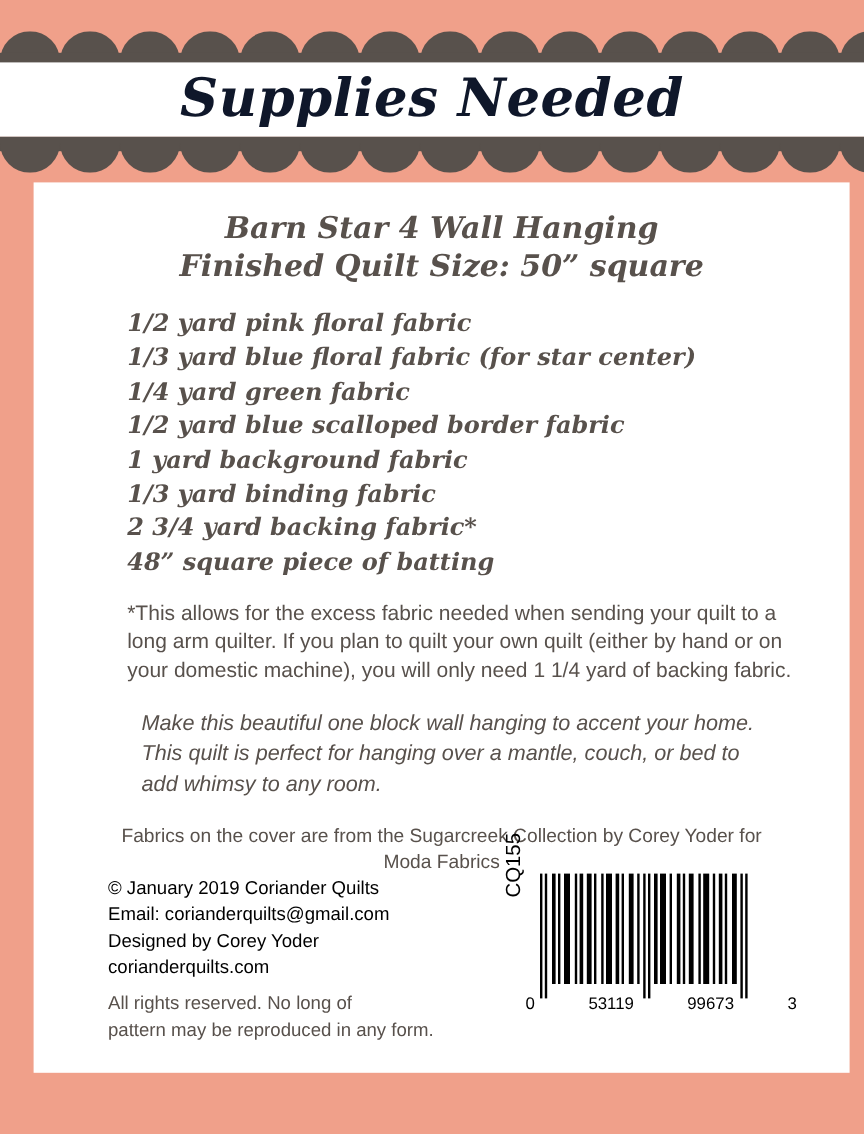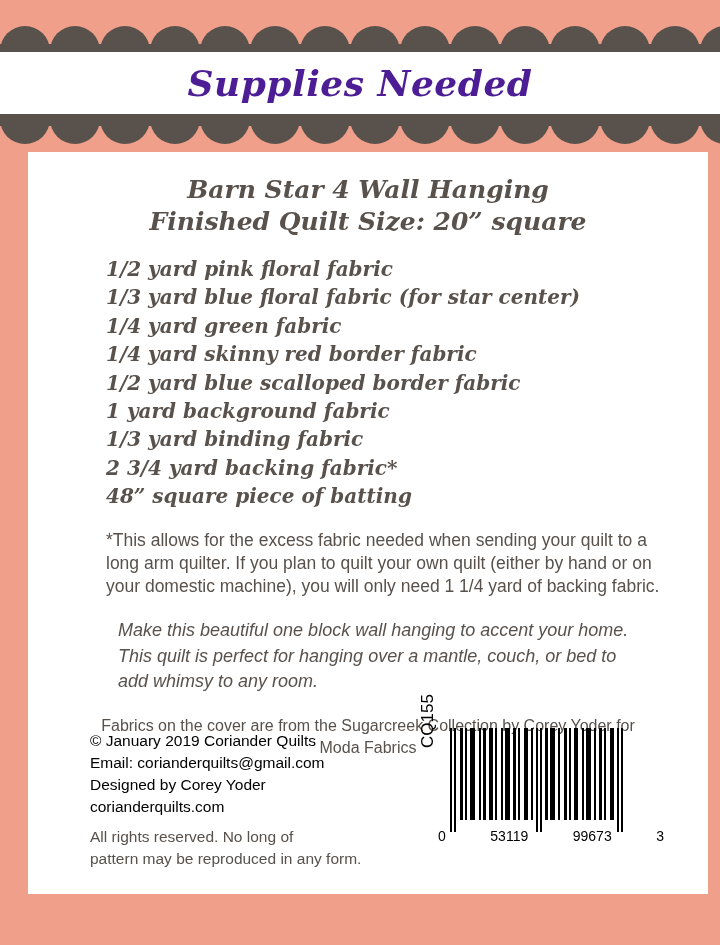--- a/index.html
+++ b/index.html
@@ -82,22 +82,22 @@
     position: absolute;
     left: 0;
     top: 26px;
     width: 720px;
     height: 62px;
     line-height: 62px;
     text-align: center;
     font-family: "DejaVu Serif", serif;
     font-style: italic;
     font-weight: bold;
-    font-size: 36px;
-    color: #4c1d95;
+    font-size: 44px;
+    color: #0f172a;
     letter-spacing: 0.5px;
   }
 
   
   .card {
     position: absolute;
     left: 28px;
     top: 152px;
     width: 680px;
     height: 742px;
@@ -287,27 +287,26 @@
       <div class="scallop"></div>
       <div class="scallop"></div>
       <div class="scallop"></div>
       <div class="scallop"></div>
     </div>
   </div>
 
   <div class="card">
 
     <div class="doc-title">Barn Star 4 Wall Hanging</div>
-    <div class="doc-subtitle">Finished Quilt Size: 20” square</div>
+    <div class="doc-subtitle">Finished Quilt Size: 50” square</div>
 
     <ul class="supplies-list">
       <li>1/2 yard pink floral fabric</li>
       <li>1/3 yard blue floral fabric (for star center)</li>
       <li>1/4 yard green fabric</li>
-      <li>1/4 yard skinny red border fabric</li>
       <li>1/2 yard blue scalloped border fabric</li>
       <li>1 yard background fabric</li>
       <li>1/3 yard binding fabric</li>
       <li>2 3/4 yard backing fabric*</li>
       <li>48” square piece of batting</li>
     </ul>
 
     <p class="note">*This allows for the excess fabric needed when sending your quilt to a long arm quilter.  If you plan to quilt your own quilt (either by hand or on your domestic machine), you will only need 1 1/4 yard of backing fabric.</p>
 
     <p class="blurb">Make this beautiful one block wall hanging to accent your home.  This quilt is perfect for hanging over a mantle, couch, or bed to add whimsy to any room.</p>

